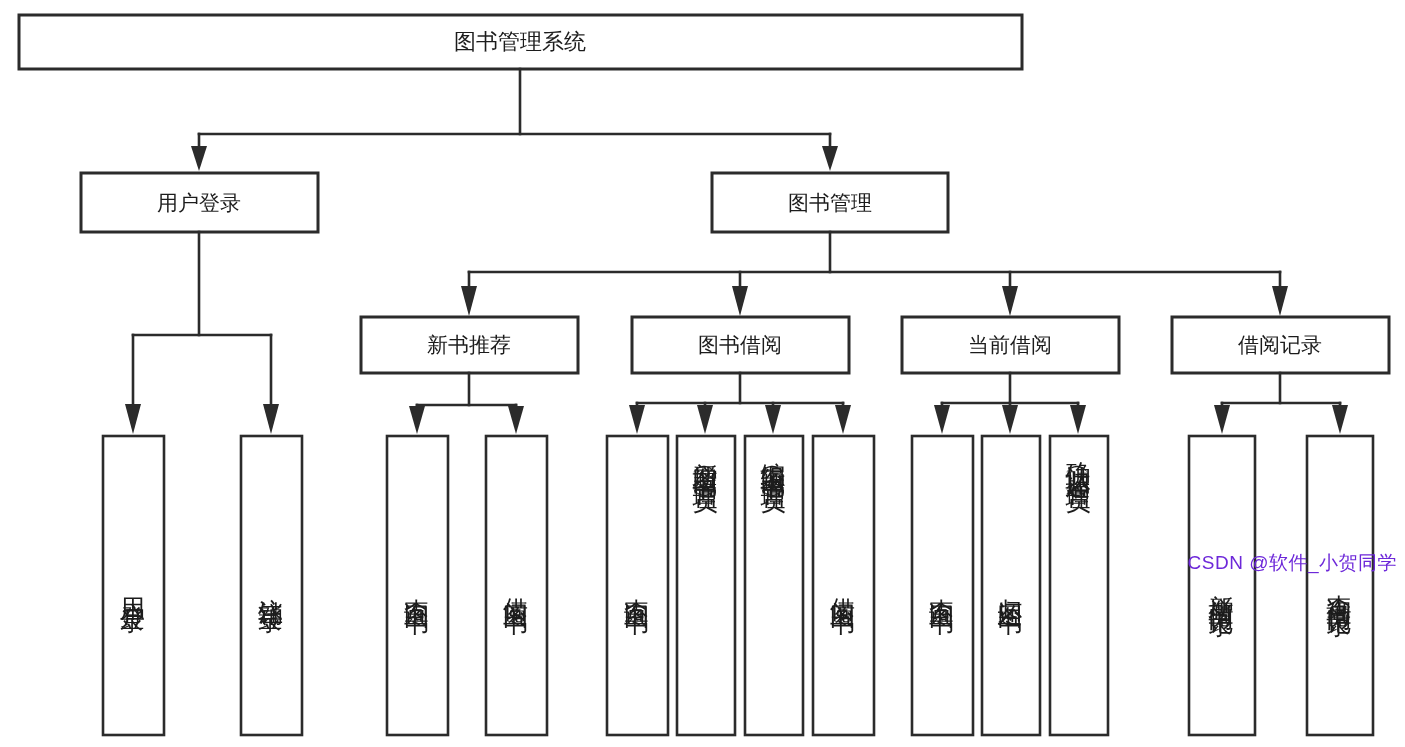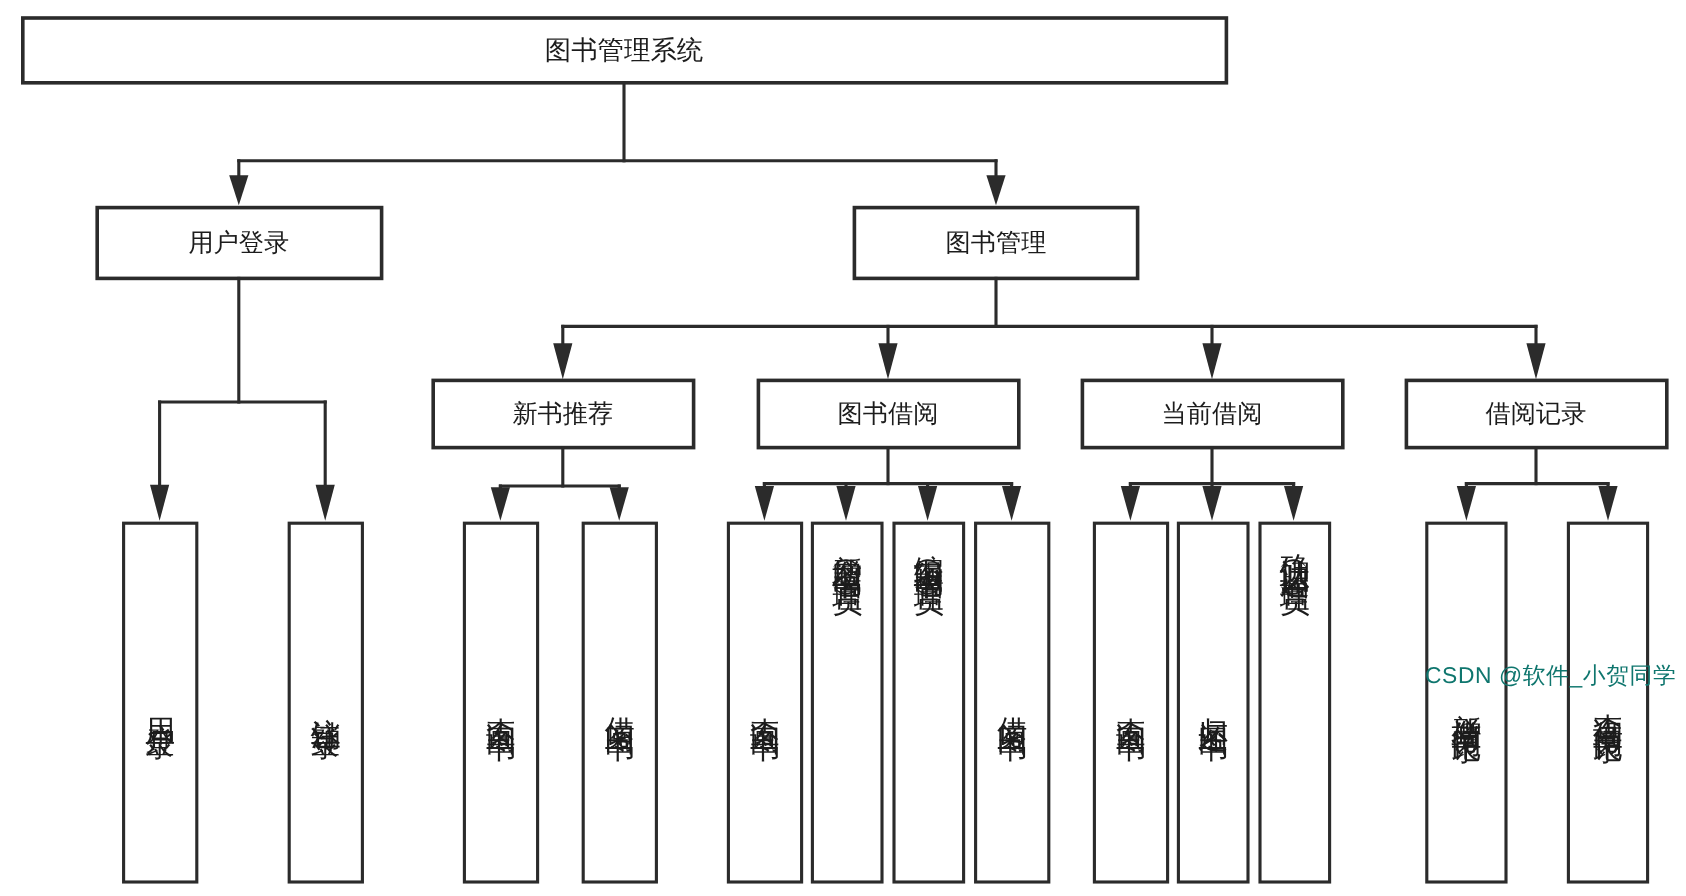--- a/index.html
+++ b/index.html
@@ -71,21 +71,21 @@
     color: #1c1c1c;
     letter-spacing: 4px;
     white-space: nowrap;
   }
   .watermark {
     position: absolute;
     right: 8px;
     bottom: 6px;
     font-family: "Liberation Sans", "DejaVu Sans", sans-serif;
     font-size: 19px;
-    color: #0f766e;
+    color: #6d28d9;
     letter-spacing: 0.5px;
     user-select: none;
   }
 </style>
 </head>
 <body>
 
 <div id="chart-root">
 
   <svg width="1405" height="747" viewBox="0 0 1405 747">

